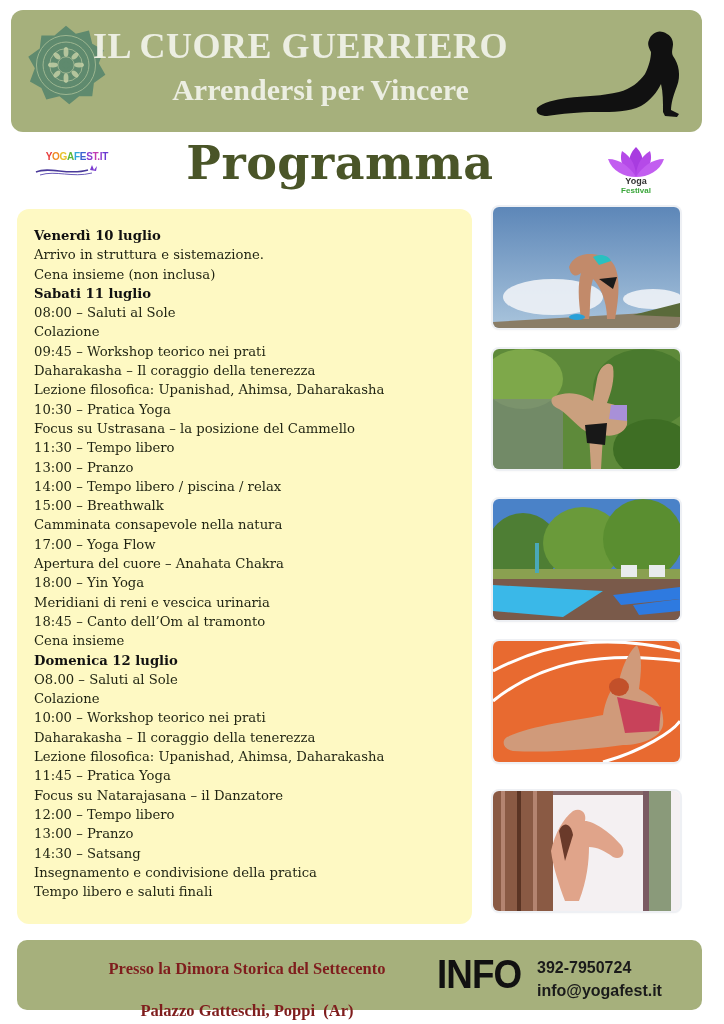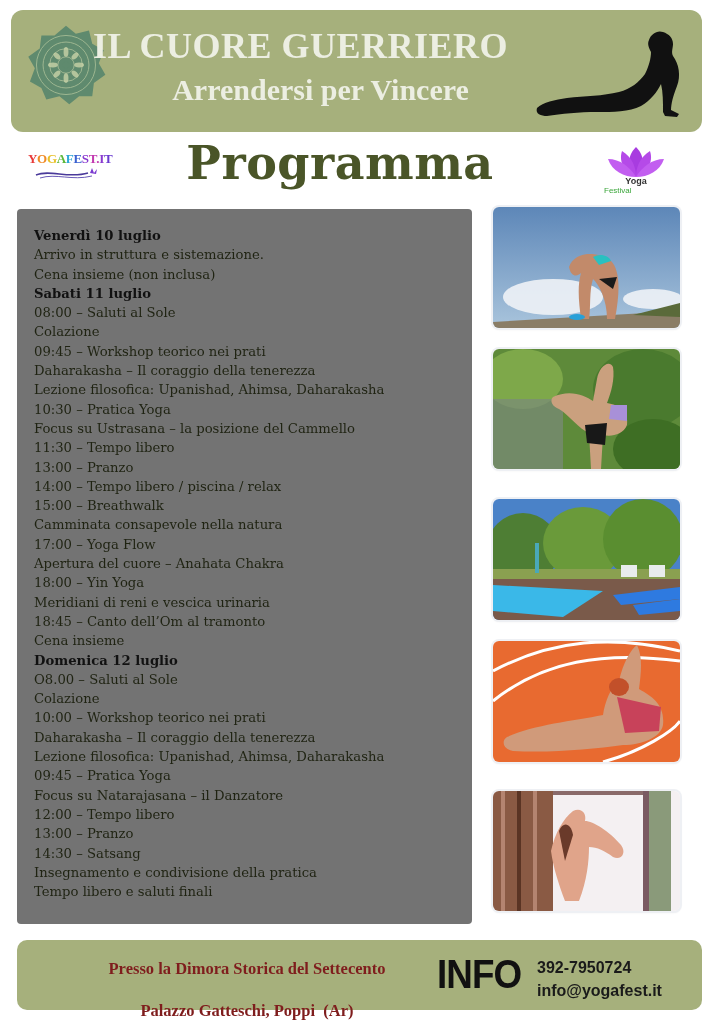--- a/index.html
+++ b/index.html
@@ -20,43 +20,43 @@
     .subtitle {
       position: absolute; left: 0; top: 65px; width: 659px; text-align: center;
       padding-left: 30px; padding-right: 70px;
       font-family: "Liberation Serif", serif; font-weight: bold;
       font-size: 30px; color: #eceee2; line-height: 1;
     }
     .cobra { position: absolute; left: 522px; top: 16px; width: 160px; height: 96px; }
 
     .logo-left { position: absolute; left: 28px; top: 152px; width: 80px; height: 36px; }
     .logo-left .brand {
-      font-family: Liberation Serif, serif; font-weight: bold; font-size: 13px;
-      letter-spacing: -0.3px; display: block; text-align: center; line-height: 1;
+      font-family: Liberation Sans, sans-serif; font-weight: bold; font-size: 10px;
+      letter-spacing: -0.3px; display: block; text-align: right; line-height: 1;
     }
     .logo-left .brand span { display: inline; }
     .page-title {
       position: absolute; left: 0; top: 140px; width: 664px; text-align: center;
       font-family: "DejaVu Serif", serif; font-weight: bold; font-size: 46px;
       color: #4a5528; line-height: 1; letter-spacing: 0.5px;
       padding-left: 16px;
     }
     .logo-right { position: absolute; left: 604px; top: 145px; width: 64px; height: 54px; }
     .logo-right .yoga {
       position: absolute; left: 0; top: 32px; width: 64px; text-align: center;
       font-family: "Liberation Sans", sans-serif; font-weight: bold; font-size: 9px; color: #333; line-height: 1;
     }
     .logo-right .fest {
-      position: absolute; left: 0; top: 42px; width: 64px; 
-      font-family: "Liberation Sans", sans-serif; font-size: 8px; color: #3aa63a; line-height: 1;
+      position: absolute; left: 0; top: 42px; width: 64px; text-align: center;
+      font-family: "Liberation Sans", sans-serif; font-size: 8px; color: #3aa63a; line-height: 1; font-weight: bold;
     }
 
     .program {
       position: absolute; left: 17px; top: 209px; width: 455px; height: 715px;
-      background: #737373; border-radius: 4px;
+      background: #fef9c3; border-radius: 12px;
     }
     .program ul { list-style: none; position: absolute; left: 17px; top: 17px; }
     .program li {
       font-family: "DejaVu Serif", serif; font-size: 13.2px; line-height: 19.3px;
       color: #1f2312; white-space: nowrap;
     }
     .program li.day { font-weight: bold; color: #111; }
 
     .photo {
       position: absolute; left: 493px; width: 187px; border-radius: 6px; overflow: hidden;
@@ -165,21 +165,21 @@
       <li class="item">18:00 – Yin Yoga</li>
       <li class="item">Meridiani di reni e vescica urinaria</li>
       <li class="item">18:45 – Canto dell’Om al tramonto</li>
       <li class="item">Cena insieme</li>
       <li class="day">Domenica 12 luglio</li>
       <li class="item">O8.00 – Saluti al Sole</li>
       <li class="item">Colazione</li>
       <li class="item">10:00 – Workshop teorico nei prati</li>
       <li class="item">Daharakasha – Il coraggio della tenerezza</li>
       <li class="item">Lezione filosofica: Upanishad, Ahimsa, Daharakasha</li>
-      <li class="item">09:45 – Pratica Yoga</li>
+      <li class="item">11:45 – Pratica Yoga</li>
       <li class="item">Focus su Natarajasana – il Danzatore</li>
       <li class="item">12:00 – Tempo libero</li>
       <li class="item">13:00 – Pranzo</li>
       <li class="item">14:30 – Satsang</li>
       <li class="item">Insegnamento e condivisione della pratica</li>
       <li class="item">Tempo libero e saluti finali</li>
     </ul>
 </div>
 
 <div class="photo" style="top:207px;height:121px;">

